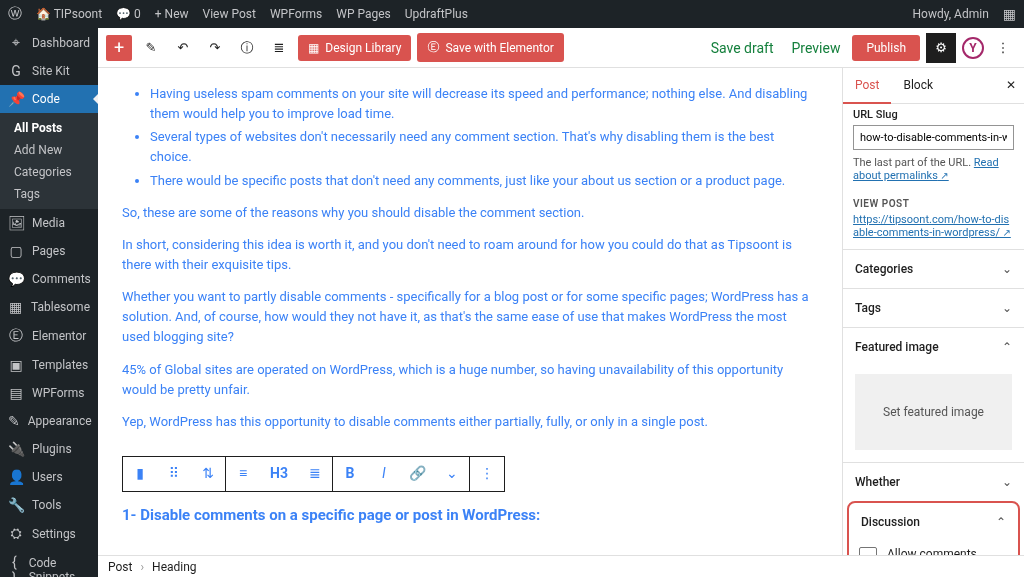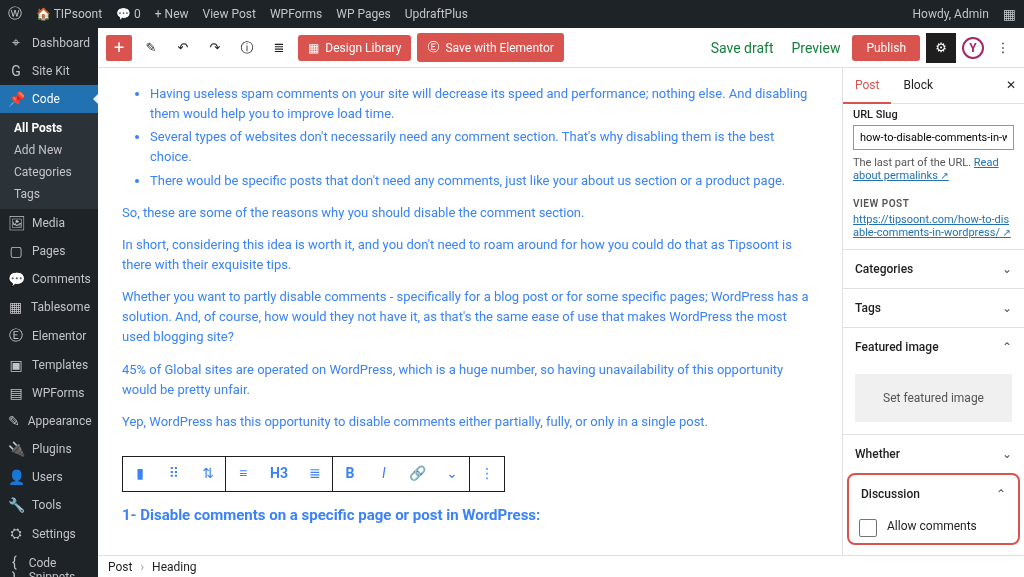--- a/index.html
+++ b/index.html
@@ -63,21 +63,21 @@
 .slug-desc { padding: 0 10px 8px 10px; font-size: 11px; color: #555; }
 .slug-desc a, .perma-link a { color: #2271b1; text-decoration: underline; }
 .view-post-lbl { padding: 8px 10px 4px 10px; font-size: 10px; font-weight: 600; letter-spacing: .5px; color:#555; }
 .perma-link { padding: 0 10px 10px 10px; font-size: 11px; word-break: break-all; }
 .ext-ico { font-size: 10px; }
 
 .panel { border-top: 1px solid #e0e0e0; }
 .panel-hd { display:flex; align-items:center; justify-content:space-between; padding: 12px 12px; cursor:pointer; font-weight:500; }
 .panel-hd .chev { font-size: 12px; color:#555; }
 
-.feat-box { margin: 8px 12px 12px 12px; background:#f0f0f0; height: 48px; display:flex; align-items:center; justify-content:center; color:#555; font-size:12px; cursor:pointer; }
+.feat-box { margin: 8px 12px 12px 12px; background:#f0f0f0; height: 76px; display:flex; align-items:center; justify-content:center; color:#555; font-size:12px; cursor:pointer; }
 
 .discussion-panel { border: 2px solid #d9534f; border-radius: 8px; margin: 0 4px; }
 .check-row { display:flex; gap:10px; padding: 6px 10px 6px 10px; cursor:pointer; font-size: 12px; }
 .wp-check { width:18px; height:18px; border:1px solid #757575; border-radius:2px; display:flex; align-items:center; justify-content:center; background:#fff; }
 
 
 .ed-footer { height: 22px; border-top: 1px solid #e0e0e0; display:flex; align-items:center; padding: 0 10px; font-size: 12px; color:#1e1e1e; gap: 8px; }
 .ed-footer .sep { color:#999; }
 </style>
 </head>

